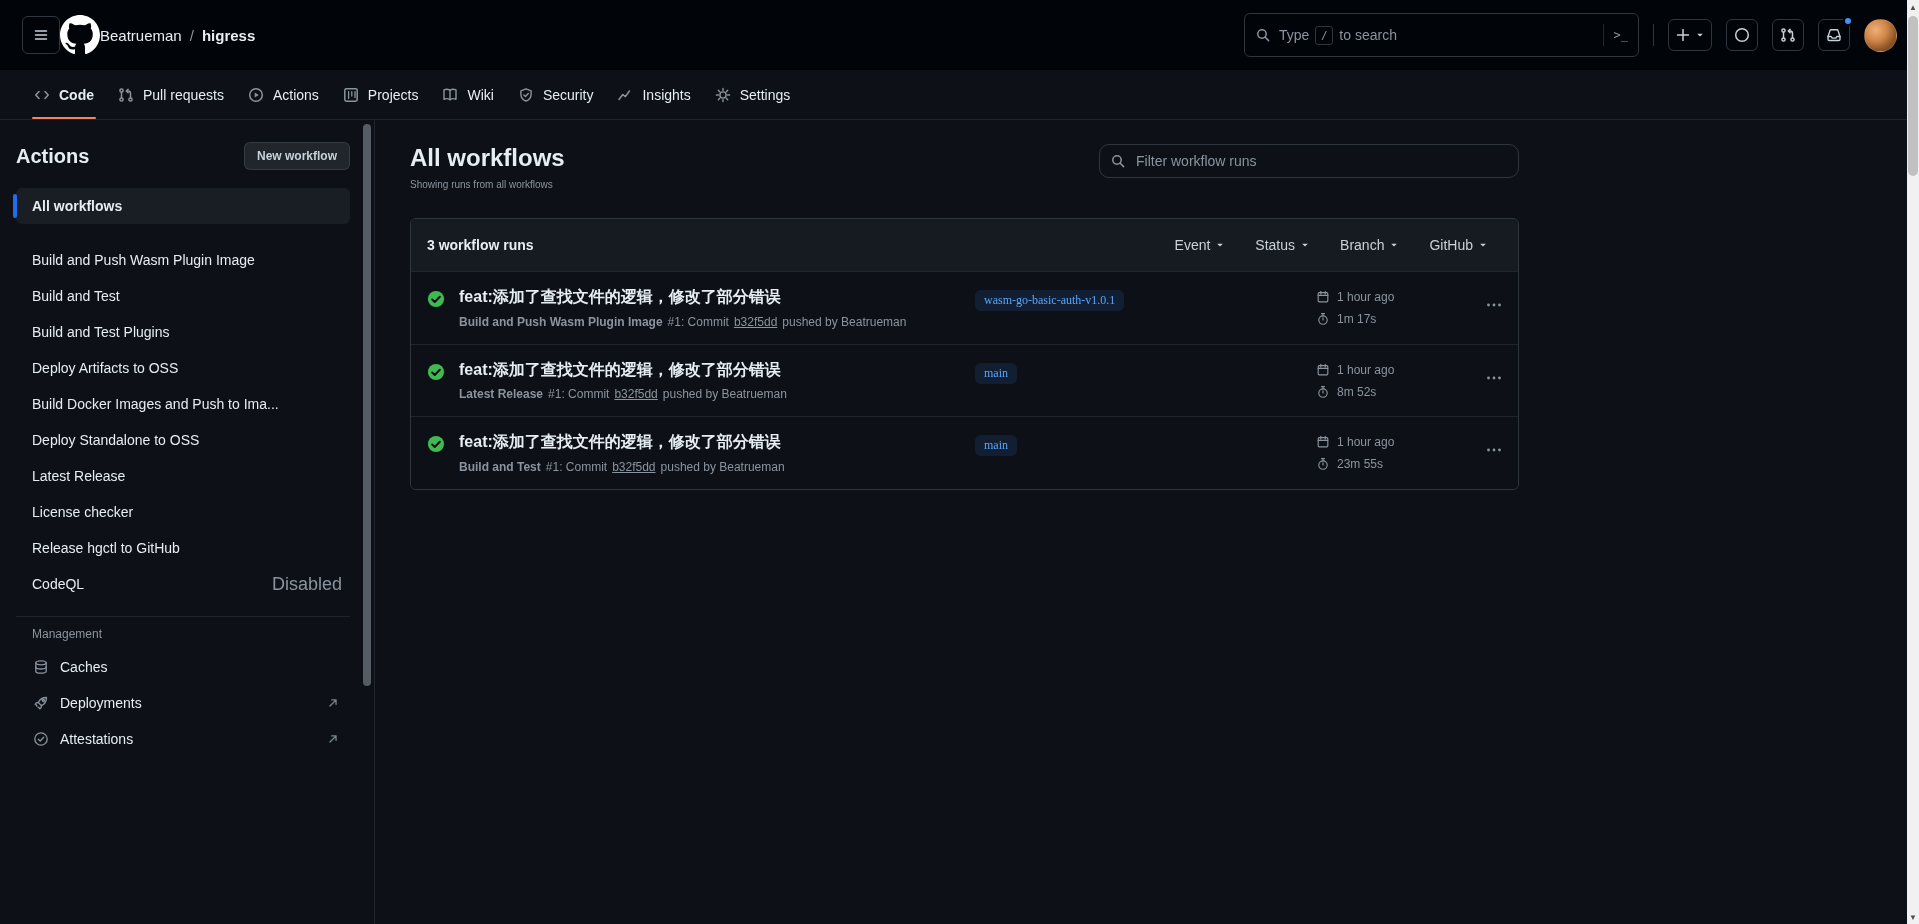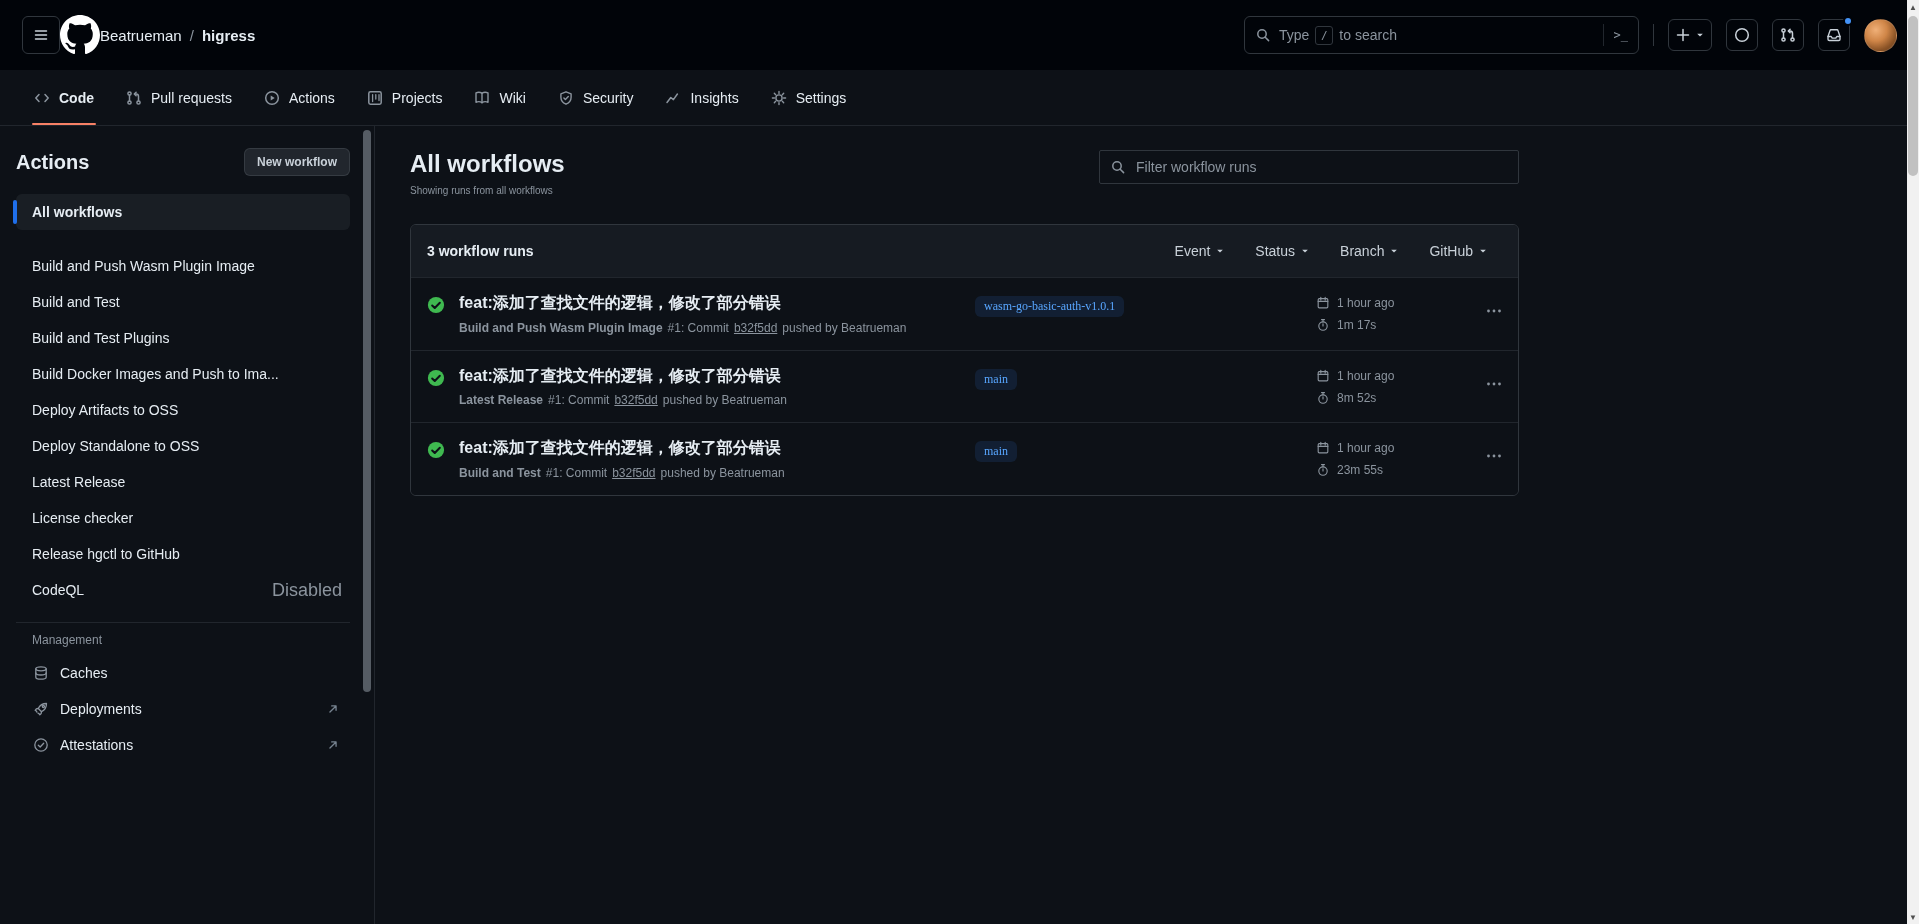--- a/index.html
+++ b/index.html
@@ -38,21 +38,21 @@
     background:transparent;display:flex;align-items:center;justify-content:center;
     color:var(--muted2);cursor:pointer;
   }
   .gh-logo{width:40px;height:40px;color:#fff;cursor:pointer;}
   .breadcrumb{display:flex;align-items:center;gap:8px;font-size:15px;}
   .bc-owner{color:var(--text);cursor:pointer;}
   .bc-sep{color:var(--muted);}
   .bc-repo{color:var(--text);font-weight:700;cursor:pointer;}
   .header-right{margin-left:auto;display:flex;align-items:center;gap:14px;}
   .search-box{
-    width:395px;height:38px;border:1px solid var(--border);border-radius:6px;
+    width:395px;height:44px;border:1px solid var(--border);border-radius:6px;
     display:flex;align-items:center;padding:0 10px;color:var(--muted);
     cursor:text;background:transparent;justify-content:center;
   }
   .search-box .ph{margin-left:8px;font-size:14px;}
   .kbd-slash{
     display:inline-flex;align-items:center;justify-content:center;
     min-width:18px;height:19px;margin:0 6px;padding:0 4px;
     border:1px solid var(--border);border-radius:3px;
     font-family:"DejaVu Sans Mono","Liberation Mono",monospace;font-size:11px;color:var(--muted);
   }
@@ -71,21 +71,21 @@
     position:absolute;top:-4px;right:-4px;width:10px;height:10px;border-radius:50%;
     background:var(--accent);border:2px solid var(--header-bg);
   }
   .avatar{
     width:33px;height:33px;border-radius:50%;cursor:pointer;
     background:radial-gradient(circle at 35% 32%,#f0b078 0%,#d08648 38%,#8a5326 70%,#5d3a1e 100%);
     border:1px solid rgba(255,255,255,0.12);
   }
   
   .tabbar{
-    height:56px;display:flex;align-items:stretch;gap:8px;padding:0 22px;
+    height:50px;display:flex;align-items:stretch;padding:0 22px;
     border-bottom:1px solid var(--border-muted);background:var(--bg);
   }
   .tab{
     display:flex;align-items:center;gap:9px;padding:0 12px;position:relative;
     color:var(--text);cursor:pointer;font-size:14px;
   }
   .tab.active{font-weight:700;}
   .tab.active::after{
     content:"";position:absolute;left:10px;right:10px;bottom:0;height:2px;
     background:var(--orange);border-radius:3px;
@@ -128,21 +128,21 @@
   .sidebar-thumb{
     position:absolute;right:3px;top:4px;width:8px;height:562px;
     background:#555c64;border-radius:4px;cursor:grab;
   }
   
   .main{flex:1;padding:24px 0 0 35px;}
   .main-head{width:1109px;display:flex;align-items:flex-start;}
   .page-title{font-size:24px;font-weight:600;margin:0;line-height:1.2;}
   .page-subtitle{color:var(--muted);margin-top:6px;font-size:10px;}
   .filter-box{
-    margin-left:auto;width:420px;height:34px;border:1px solid var(--border);border-radius:2px;
+    margin-left:auto;width:420px;height:34px;border:1px solid var(--border);border-radius:10px;
     display:flex;align-items:center;gap:8px;padding:0 10px;background:var(--bg);
   }
   .filter-box input{
     flex:1;background:transparent;border:none;outline:none;color:var(--text);
     font-family:inherit;font-size:14px;
   }
   .filter-box input::placeholder{color:var(--muted);}
   .runs-card{
     width:1109px;margin-top:28px;border:1px solid var(--border);border-radius:6px;
     overflow:hidden;
@@ -356,24 +356,24 @@
       <div class="wf-item">
           <span>Build and Push Wasm Plugin Image</span>
         </div>
       <div class="wf-item">
           <span>Build and Test</span>
         </div>
       <div class="wf-item">
           <span>Build and Test Plugins</span>
         </div>
       <div class="wf-item">
+          <span>Deploy Artifacts to OSS</span>
+        </div>
+      <div class="wf-item">
           <span>Build Docker Images and Push to Ima...</span>
-        </div>
-      <div class="wf-item">
-          <span>Deploy Artifacts to OSS</span>
         </div>
       <div class="wf-item">
           <span>Deploy Standalone to OSS</span>
         </div>
       <div class="wf-item">
           <span>Latest Release</span>
         </div>
       <div class="wf-item">
           <span>License checker</span>
         </div>

